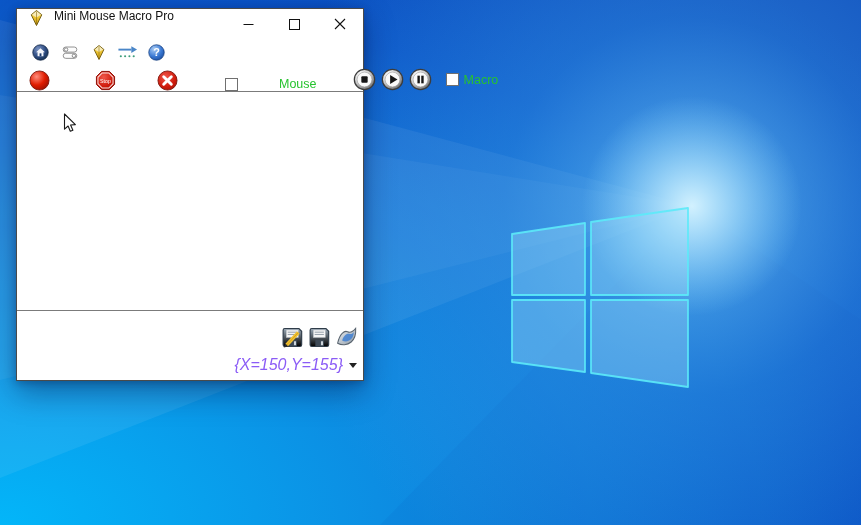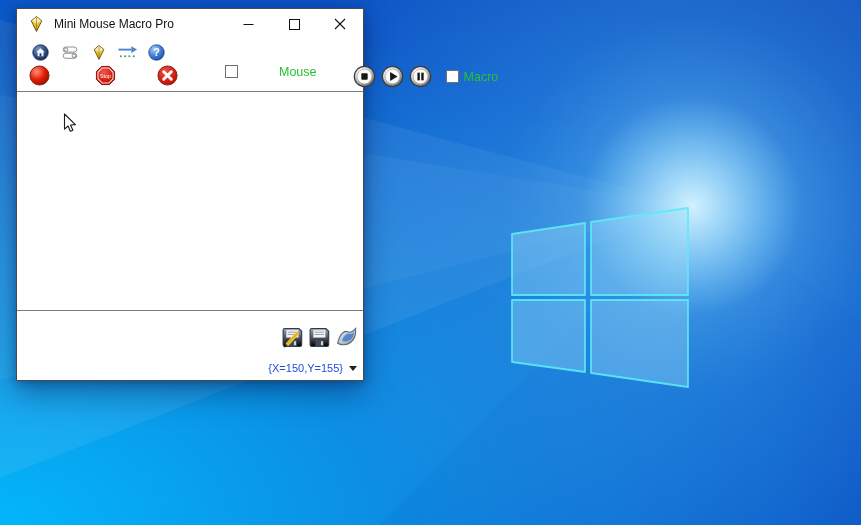--- a/index.html
+++ b/index.html
@@ -11,51 +11,51 @@
   .wallpaper{position:absolute;left:0;top:0;width:861px;height:525px;display:block;}
 
   
   .app-window{
     position:absolute;left:16px;top:8px;width:348px;height:373px;
     background:#fff;border:1px solid #4a4a4a;box-sizing:border-box;
     display:flex;flex-direction:column;
     box-shadow:0 12px 28px rgba(0,16,64,.40), 0 2px 8px rgba(0,16,64,.28);
     font-size:12px;color:#000;
   }
-  .titlebar{height:30px;flex:0 0 30px;display:flex;align-items:center;padding-left:12px;background:#fff;}
+  .titlebar{height:30px;flex:0 0 30px;display:flex;align-items:flex-start;padding-left:12px;background:#fff;}
   .app-icon{width:16px;height:18px;display:flex;align-items:center;}
   .title-text{margin-left:9px;font-size:12px;color:#111;white-space:nowrap;}
   .win-controls{margin-left:auto;display:flex;height:100%;}
   .win-btn{width:46px;height:100%;display:flex;align-items:center;justify-content:center;cursor:default;}
 
   .toolbar-1{height:26px;flex:0 0 26px;display:flex;align-items:center;padding-left:9px;}
   .tb-btn{width:29px;height:24px;display:flex;align-items:center;justify-content:center;}
 
-  .toolbar-2{height:26px;flex:0 0 26px;display:flex;align-items:flex-start;padding:0 5px 0 12px;gap:36px;}
+  .toolbar-2{height:26px;flex:0 0 26px;display:flex;align-items:flex-end;padding:0 5px 0 12px;gap:36px;}
   .rec-btn{display:flex;align-items:center;justify-content:center;}
   .rec-record{margin-right:9px;}
   .rec-stopsign{margin-right:5px;}
   .rec-clear{margin-right:11px;}
   .checkbox{width:13px;height:13px;background:#fff;border:1px solid #707070;box-sizing:border-box;flex:0 0 13px;}
   .cb-label{margin-left:5px;color:#27C32F;font-size:12.5px;white-space:nowrap;}
   .play-group{margin-left:auto;display:flex;align-items:center;}
   .play-group .rec-btn{margin-right:5px;}
   .play-group .checkbox{margin-left:9px;}
 
   .macro-list{
     flex:1 1 auto;background:#fff;position:relative;
     border-top:1px solid #7b7b7b;border-bottom:1px solid #7b7b7b;
   }
   .cursor-arrow{position:absolute;left:46px;top:21px;}
 
   .bottom-panel{height:69px;flex:0 0 69px;position:relative;background:#fff;}
   .file-icons{position:absolute;right:4px;top:13px;display:flex;align-items:center;}
   .file-btn{width:26px;height:26px;display:flex;align-items:center;justify-content:center;margin-left:1px;}
   .status-row{position:absolute;right:6px;bottom:6px;display:flex;align-items:center;}
-  .coords-text{color:#1d4ed8;font-size:11px;white-space:nowrap;}
+  .coords-text{color:#8b5cf6;font-size:16px;white-space:nowrap;font-style:italic;}
   .caret{margin-left:6px;display:flex;align-items:center;}
 </style>
 </head>
 <body>
 
 <svg class="wallpaper" viewBox="0 0 861 525" preserveAspectRatio="none">
   <defs>
     <radialGradient id="bgGrad" cx="0%" cy="100%" r="135%">
       <stop offset="0%" stop-color="#03b6f9"></stop>
       <stop offset="40%" stop-color="#0e85de"></stop>

